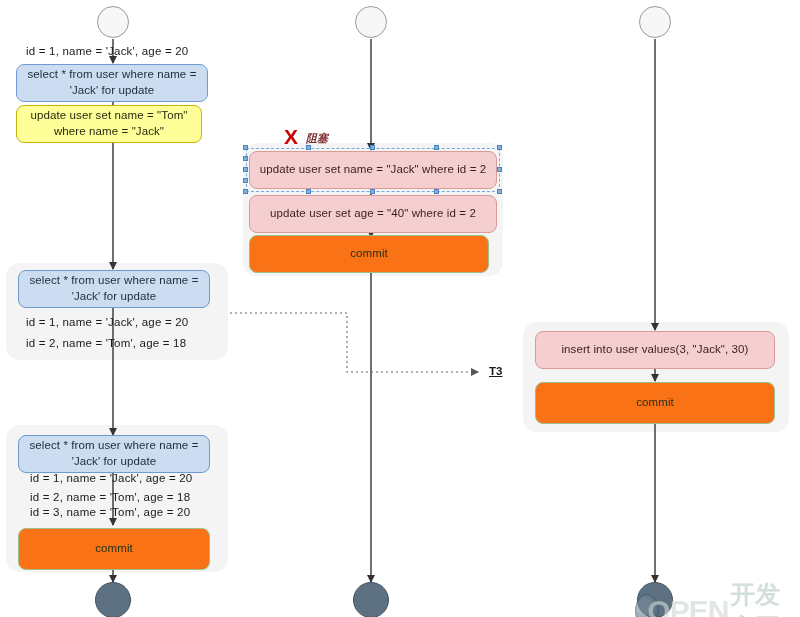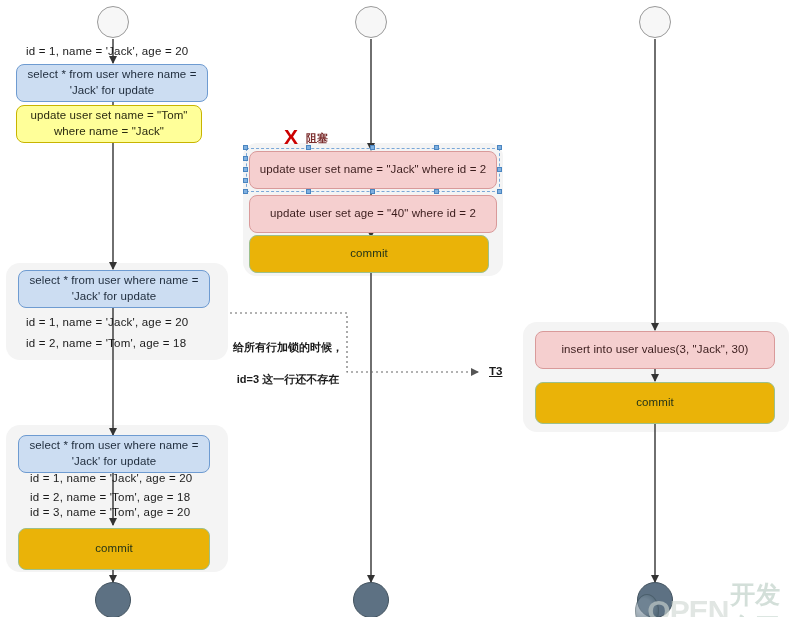--- a/index.html
+++ b/index.html
@@ -9,21 +9,21 @@
     color:#222;
   }
   #canvas{position:absolute;left:0;top:0;width:800px;height:617px;}
 
   
   .node{position:absolute;box-sizing:border-box;display:flex;align-items:center;
         justify-content:center;text-align:center;border-radius:8px;
         font-size:11.5px;line-height:1.35;padding:4px 8px;letter-spacing:.1px;}
   .node.blue{background:#ccddf2;border:1px solid #6e9bd1;color:#1d2a3a;}
   .node.yellow{background:#ffff99;border:1px solid #c8b400;color:#2a2a10;}
-  .node.green{background:#eab308;border:1px solid #9cc08c;color:#1f3018;}
+  .node.green{background:#f97316;border:1px solid #9cc08c;color:#1f3018;}
   .node.red{background:#f5cfcf;border:1px solid #d99a9a;color:#3a1c1c;}
 
   
   .panel{position:absolute;background:#f4f4f4;border-radius:14px;}
 
   
   .circle-start{position:absolute;width:32px;height:32px;border-radius:50%;
     background:#f7f7f7;border:1.5px solid #9a9a9a;box-sizing:border-box;}
   .circle-end{position:absolute;width:36px;height:36px;border-radius:50%;
     background:#5d7183;border:1.5px solid #43535f;box-sizing:border-box;}
@@ -32,21 +32,21 @@
   .dataline{position:absolute;font-size:11.5px;color:#1a1a1a;white-space:pre;
             letter-spacing:.2px;}
 
   
   .annot{position:absolute;font-size:11px;color:#1a1a1a;line-height:1.45;
          text-align:center;white-space:pre-line;font-weight:bold;}
 
   
   .xmark{position:absolute;font-size:21px;font-weight:bold;color:#cc0000;
          line-height:1;}
-  .xlabel{position:absolute;font-size:11px;color:#7a2b2b;font-weight:bold;}
+  .xlabel{position:absolute;font-size:11px;color:#7a2b2b;font-weight:bold;font-style:italic;}
 
   
   .sel-box{position:absolute;border:1px dashed #7aa8d8;box-sizing:border-box;
            pointer-events:none;}
   .handle{position:absolute;width:5px;height:5px;background:#7fb0e0;
           border:1px solid #4a85c0;box-sizing:border-box;}
 
   
   .t3{position:absolute;font-size:11.5px;font-weight:bold;color:#1a1a1a;}
 
@@ -151,24 +151,20 @@
   <div class="handle" style="left:434px;top:145px;"></div>
   <div class="handle" style="left:306px;top:189px;"></div>
   <div class="handle" style="left:434px;top:189px;"></div>
 
   <div class="node red" style="left:249px;top:195px;width:248px;height:38px;text-align:right;">update user set age = "40" where id = 2</div>
 
   <div class="node green" style="left:249px;top:235px;width:240px;height:38px;">commit</div>
 
   <div class="circle-end" style="left:353px;top:582px;"></div>
 
-  <div class="annot" style="left:232px;top:324px;width:112px;">
-    <span>给所有行加锁的时候，</span><br>
-    <span>id=3 这一行还不存在</span>
-  </div>
 
   <div class="t3" style="left:489px;top:365px;text-decoration:underline;">T3</div>
 
   <div class="node red" style="left:535px;top:331px;width:240px;height:38px;">insert into user values(3, "Jack", 30)</div>
 
   <div class="node green" style="left:535px;top:382px;width:240px;height:42px;">commit</div>
 
   <div class="circle-end" style="left:637px;top:582px;"></div>
 
   <div class="wm" style="left:635px;top:578px;">

